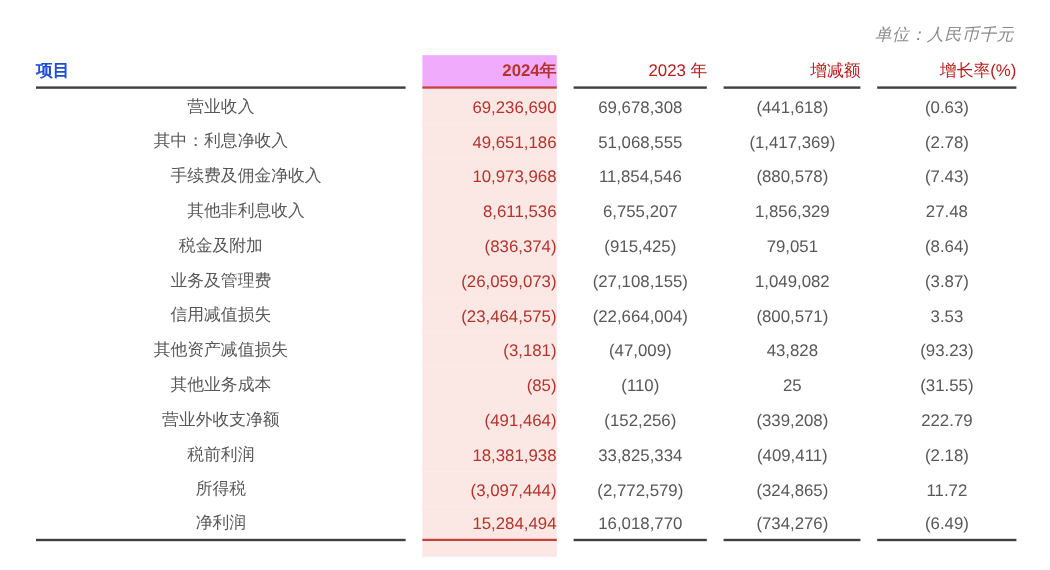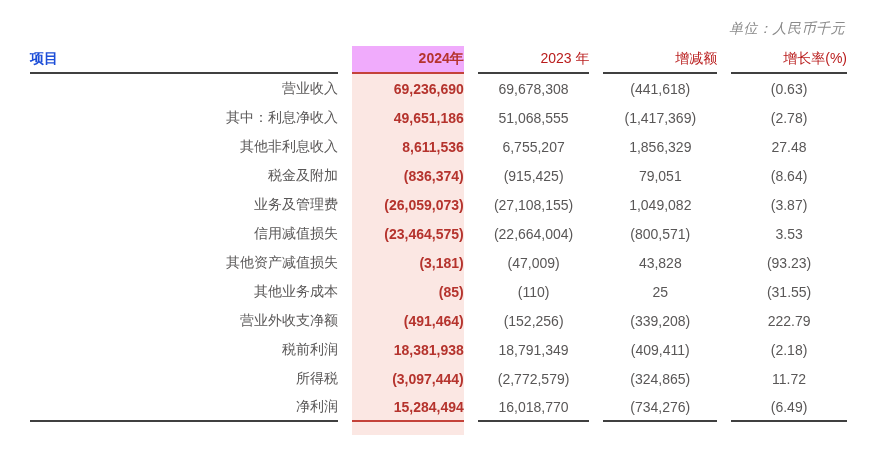--- a/index.html
+++ b/index.html
@@ -55,27 +55,27 @@
   }
   thead th.h-2024 {
     font-weight: bold;
     color: #b5332d;
     background: #f0abfc;
     border-bottom: 2px solid #c4423a;
   }
 
   
   tbody td { height: 29px; color: #595757; }
-  td.cell-item { text-align: right; }
+  td.cell-item { text-align: center; }
   td.cell-item.indent { padding-left: 42px; }
   td.num { text-align: center; }
   td.cell-2024 {
     background: #fbe7e3;
     color: #b5332d;
-    font-weight: bold;
+    font-weight: normal;
     text-align: right;
     margin-top: 10px;
   }
   tbody tr:last-child td { border-bottom: 2px solid #404040; }
   tbody tr:last-child td.cell-2024 { border-bottom: 2px solid #c4423a; }
 
   
   tfoot td { height: 13px; border: none; }
   tfoot td.cell-2024 { background: #fbe7e3; }
 </style>
@@ -113,20 +113,27 @@
       <td class="num cell-growth">(0.63)</td>
     </tr>
           <tr>
       <td class="cell-item">其中：利息净收入</td>
       <td class="cell-2024">49,651,186</td>
       <td class="num cell-2023">51,068,555</td>
       <td class="num cell-change">(1,417,369)</td>
       <td class="num cell-growth">(2.78)</td>
     </tr>
           <tr>
+      <td class="cell-item indent">手续费及佣金净收入</td>
+      <td class="cell-2024">10,973,968</td>
+      <td class="num cell-2023">11,854,546</td>
+      <td class="num cell-change">(880,578)</td>
+      <td class="num cell-growth">(7.43)</td>
+    </tr>
+          <tr>
       <td class="cell-item indent">其他非利息收入</td>
       <td class="cell-2024">8,611,536</td>
       <td class="num cell-2023">6,755,207</td>
       <td class="num cell-change">1,856,329</td>
       <td class="num cell-growth">27.48</td>
     </tr>
           <tr>
       <td class="cell-item">税金及附加</td>
       <td class="cell-2024">(836,374)</td>
       <td class="num cell-2023">(915,425)</td>
@@ -164,21 +171,21 @@
           <tr>
       <td class="cell-item">营业外收支净额</td>
       <td class="cell-2024">(491,464)</td>
       <td class="num cell-2023">(152,256)</td>
       <td class="num cell-change">(339,208)</td>
       <td class="num cell-growth">222.79</td>
     </tr>
           <tr>
       <td class="cell-item">税前利润</td>
       <td class="cell-2024">18,381,938</td>
-      <td class="num cell-2023">18,791,349</td>
+      <td class="num cell-2023">33,825,334</td>
       <td class="num cell-change">(409,411)</td>
       <td class="num cell-growth">(2.18)</td>
     </tr>
           <tr>
       <td class="cell-item">所得税</td>
       <td class="cell-2024">(3,097,444)</td>
       <td class="num cell-2023">(2,772,579)</td>
       <td class="num cell-change">(324,865)</td>
       <td class="num cell-growth">11.72</td>
     </tr>

